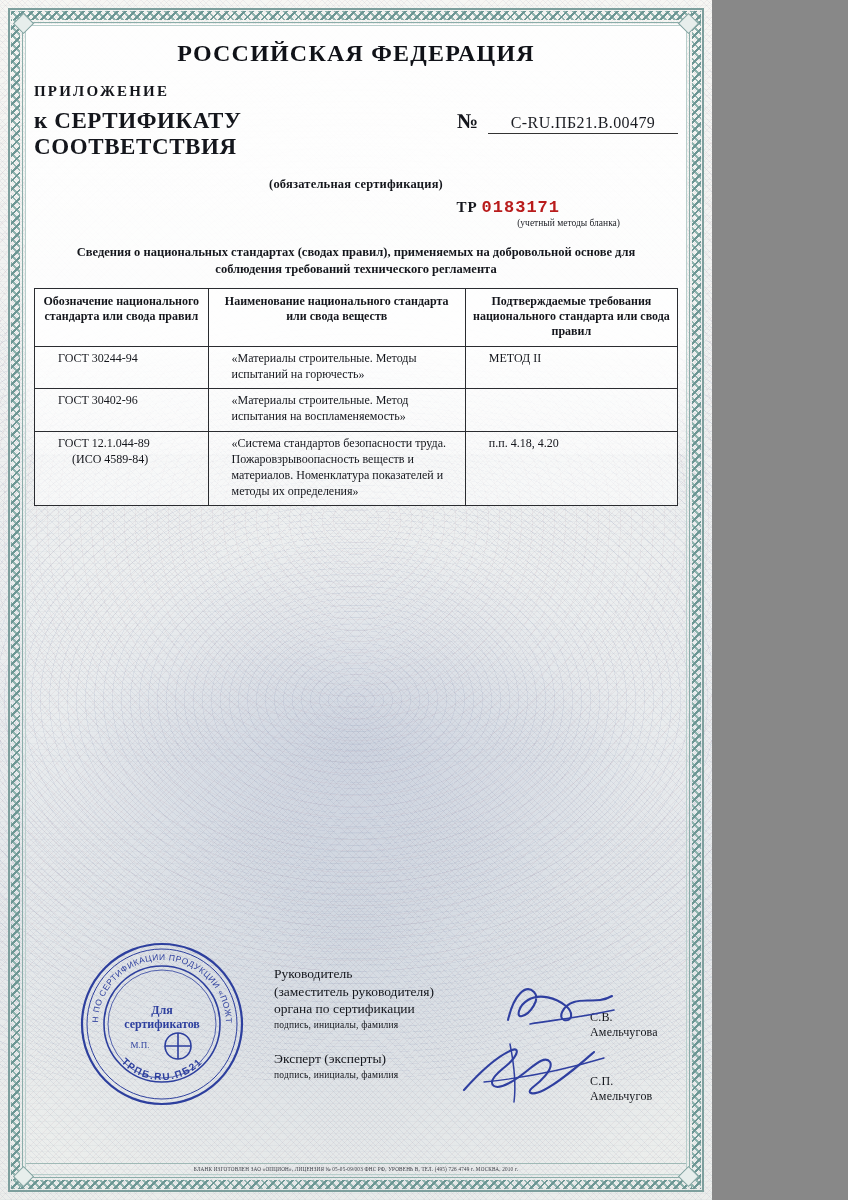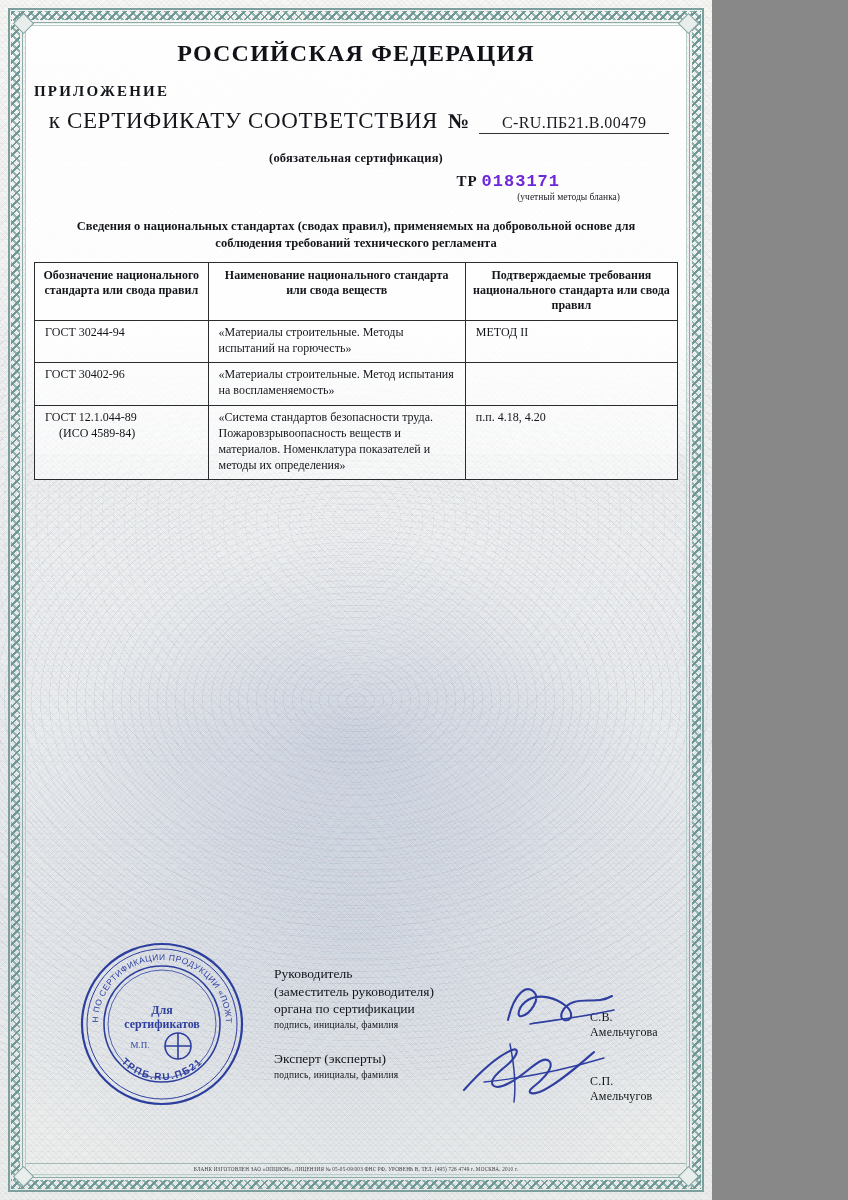--- a/index.html
+++ b/index.html
@@ -115,23 +115,22 @@
   }
   .cert-line {
     display: flex;
     align-items: baseline;
     justify-content: center;
     margin-top: 8px;
     gap: 10px;
   }
   .cert-line .lbl {
     font-size: 23px;
-    font-weight: normal;
+    font-weight: bold;
     letter-spacing: 0.6px;
-    margin-left: 6px;
   }
   .cert-line .nosign {
     font-size: 21px;
     font-weight: bold;
   }
   .cert-number {
     font-size: 16px;
     letter-spacing: 0.4px;
     border-bottom: 1px solid #333;
     padding: 0 6px 1px 6px;
@@ -156,21 +155,21 @@
   }
   .tr-label {
     font-size: 15px;
     font-weight: bold;
     letter-spacing: 1px;
   }
   .blank-number {
     font-family: "Liberation Mono", monospace;
     font-size: 17px;
     font-weight: bold;
-    color: #6d28d9;
+    color: #b91c1c;
     letter-spacing: 1px;
   }
   .blank-caption {
     text-align: right;
     font-size: 9.5px;
     padding-right: 58px;
     margin-top: 1px;
     color: #22242a;
   }
 
@@ -186,21 +185,21 @@
   
   table.std {
     width: 100%;
     border-collapse: collapse;
     margin-top: 10px;
     background: rgba(255,255,255,0.55);
   }
   table.std th, table.std td {
     border: 1px solid #2a2c30;
     vertical-align: top;
-    padding: 4px 6px 6px 10px;
+    padding: 4px 6px 6px 23px;
   }
   table.std th {
     text-align: center;
     font-size: 12px;
     font-weight: bold;
     line-height: 1.25;
     padding: 5px 6px 7px 6px;
   }
   table.std td {
     font-size: 12px;

